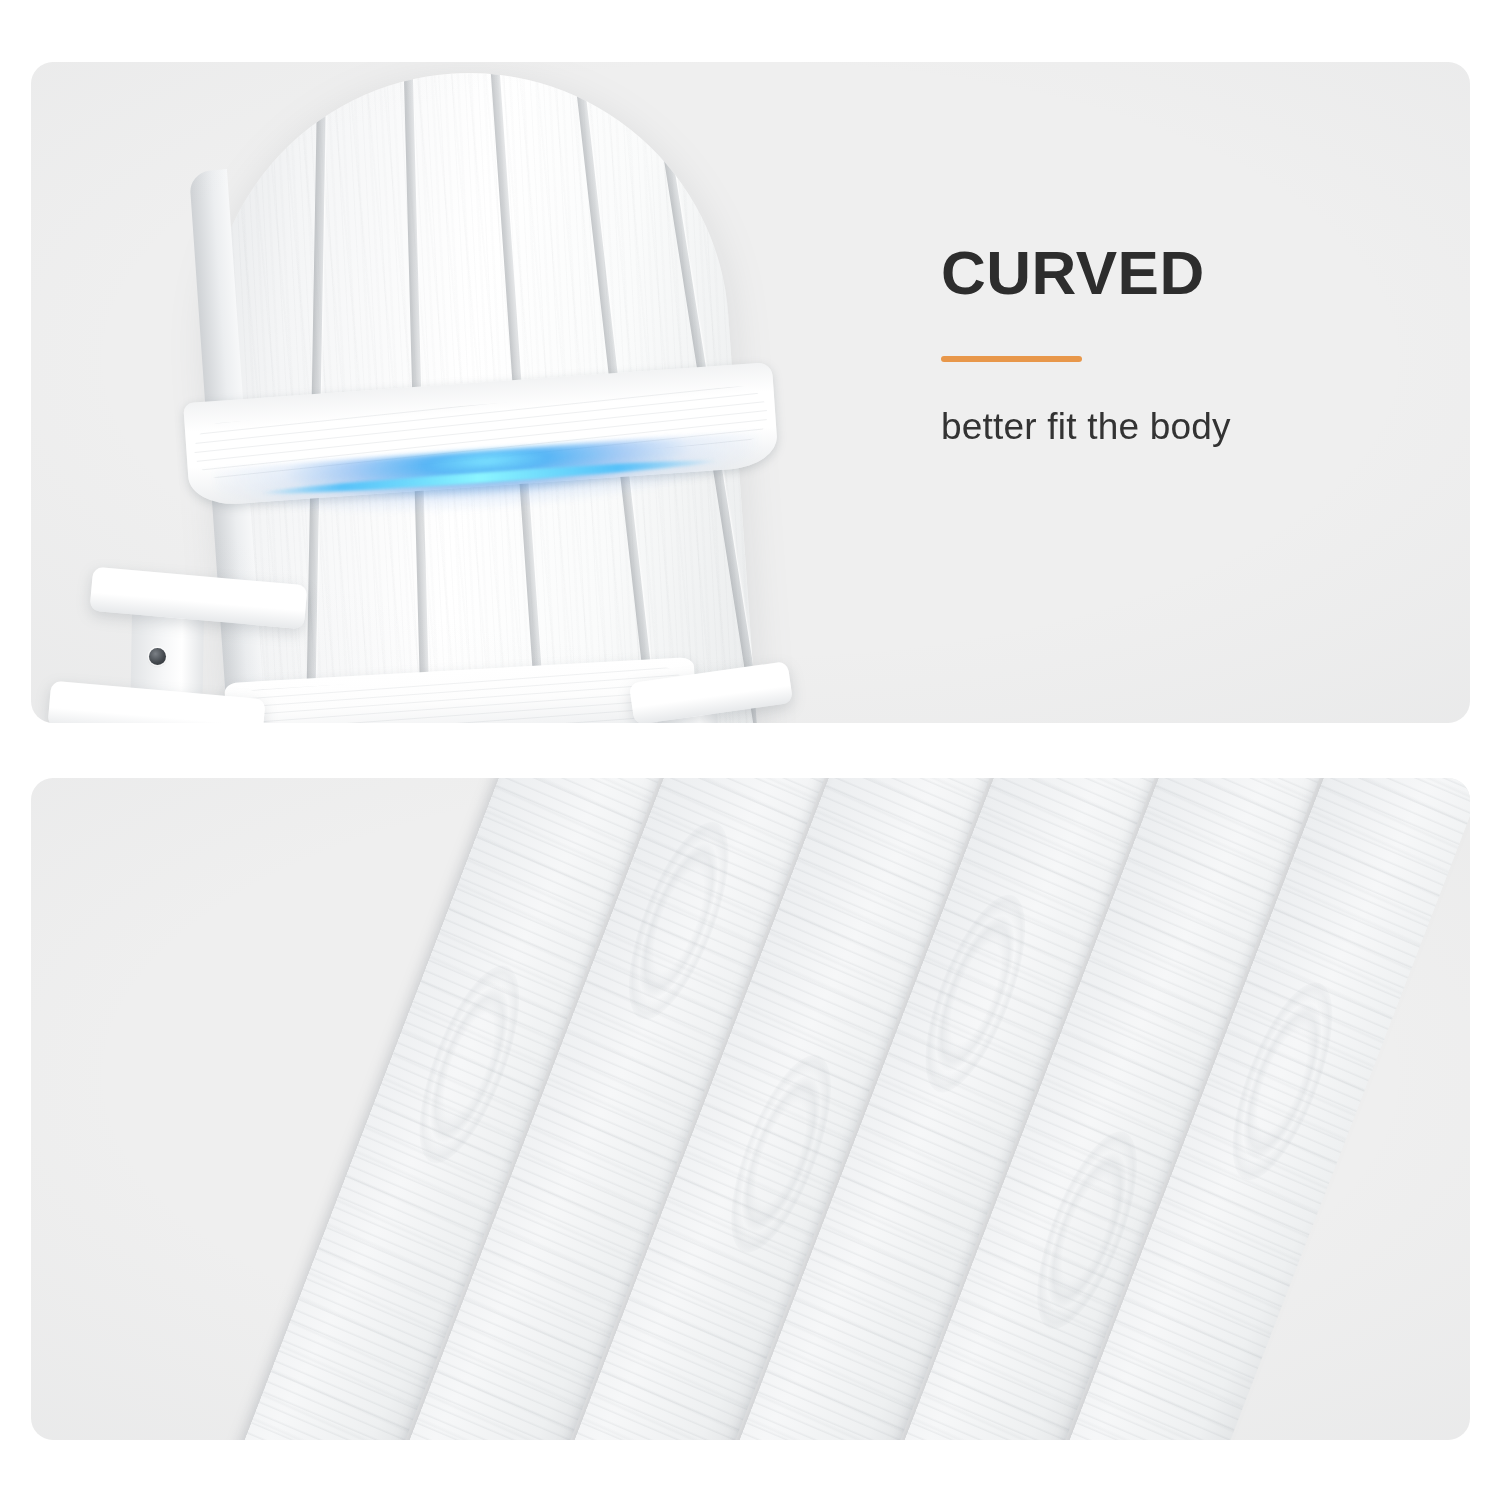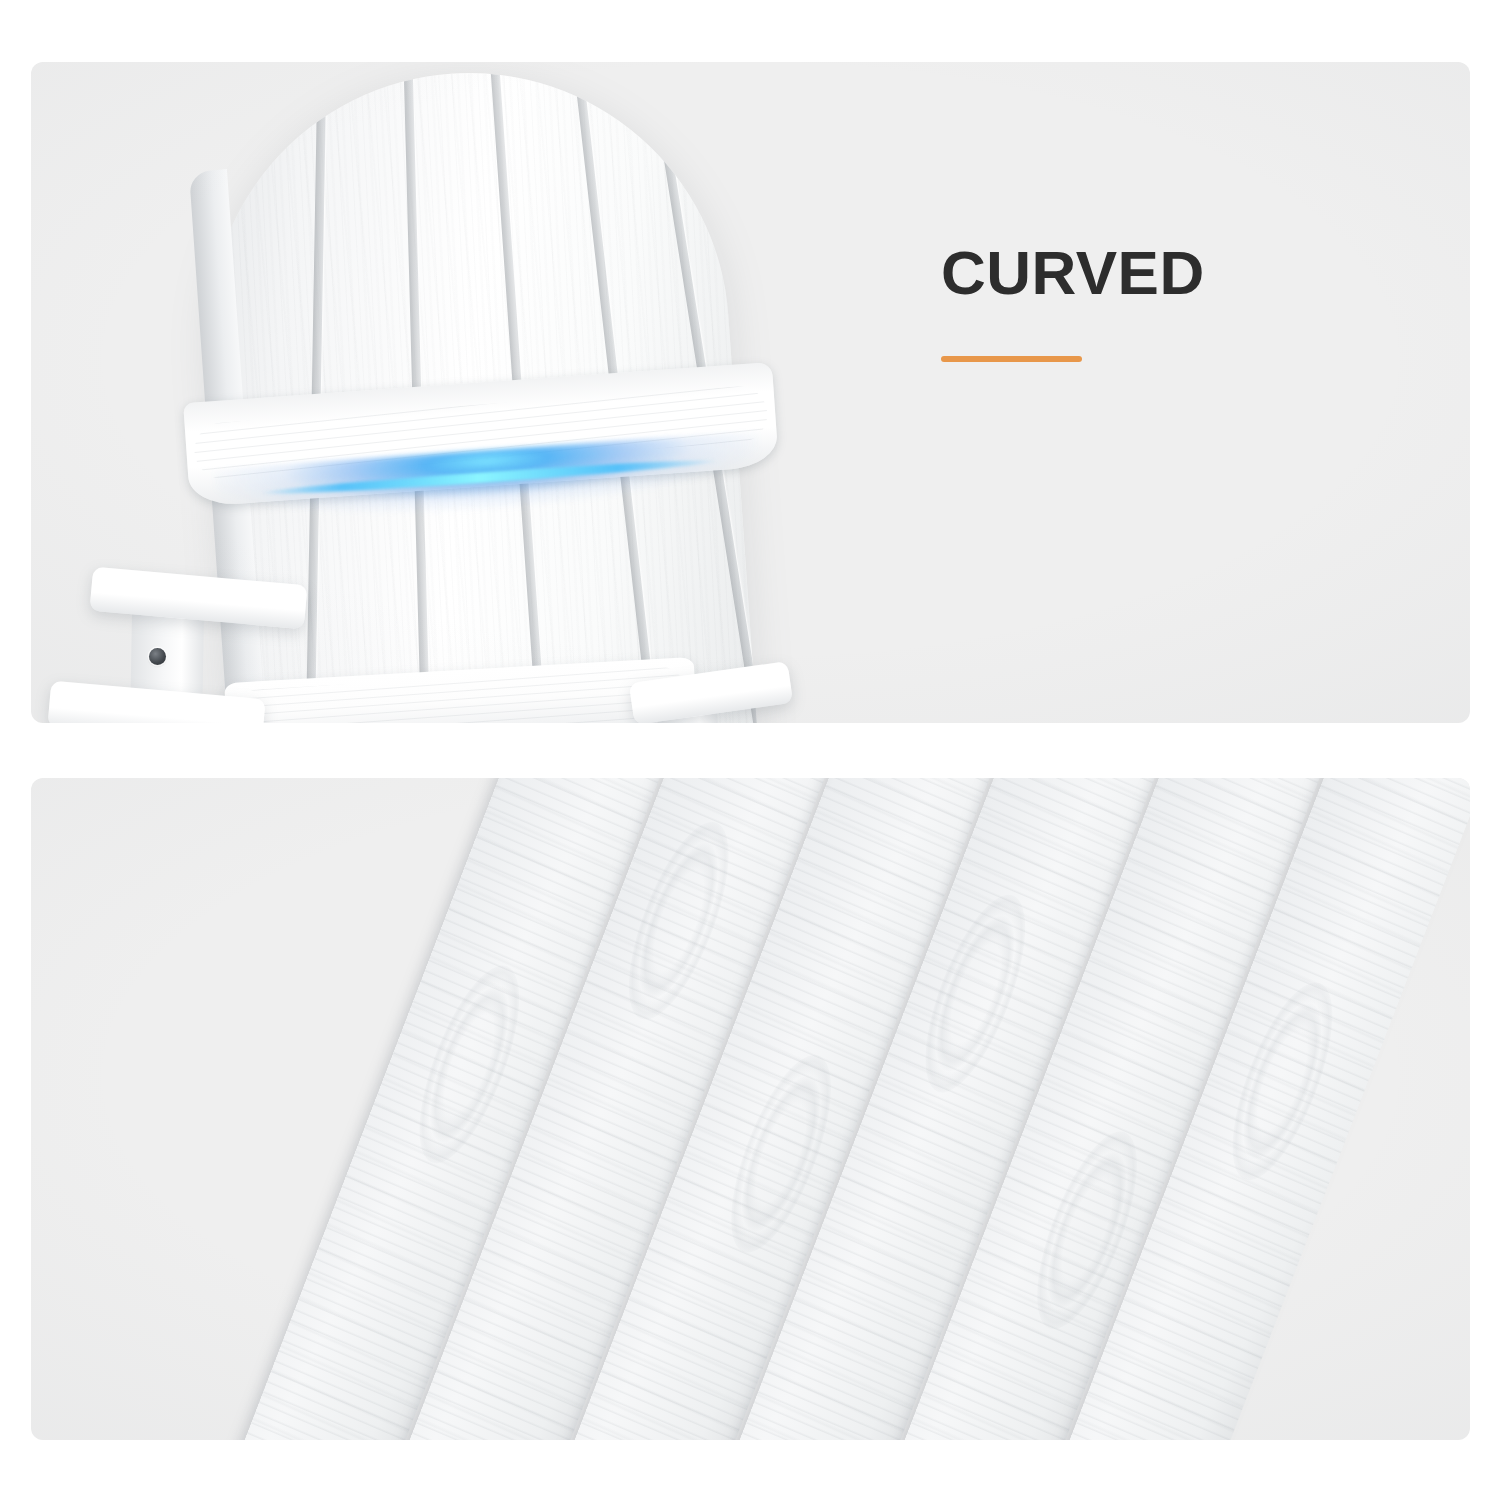--- a/index.html
+++ b/index.html
@@ -9,21 +9,21 @@
     font-family:"Liberation Sans", sans-serif;
     overflow:hidden;
     position:relative;
   }
   .stage{position:absolute;inset:0;}
 
   
   .panel{
     position:absolute;
     background:#efefef;
-    border-radius:12px;
+    border-radius:22px;
     overflow:hidden;
   }
   #panel-top{left:31px;top:62px;width:1439px;height:661px;}
   #panel-bottom{left:31px;top:778px;width:1439px;height:662px;}
 
   
   .textblock{position:absolute;z-index:40;}
   #text-top{left:910px;top:178px;}
 
   .headline{
@@ -278,20 +278,21 @@
       <div class="armrest" id="armrest-right"></div>
 
       <div class="screw" style="left:118px;top:586px;"></div>
 
       <div class="vignette"></div>
     </div>
 
     <div class="textblock" id="text-top">
       <h2 class="headline">CURVED</h2>
       <div class="divider"></div>
+      <p class="subhead">better fit the body</p>
     </div>
   </div>
 
   <div class="panel" id="panel-bottom">
     <div class="art">
 
       <div id="slat-field">
         <div class="slat" style="left:40px;">
             <div class="sg"></div>
             <div class="knot" style="left:40px;top:430px;"></div>

